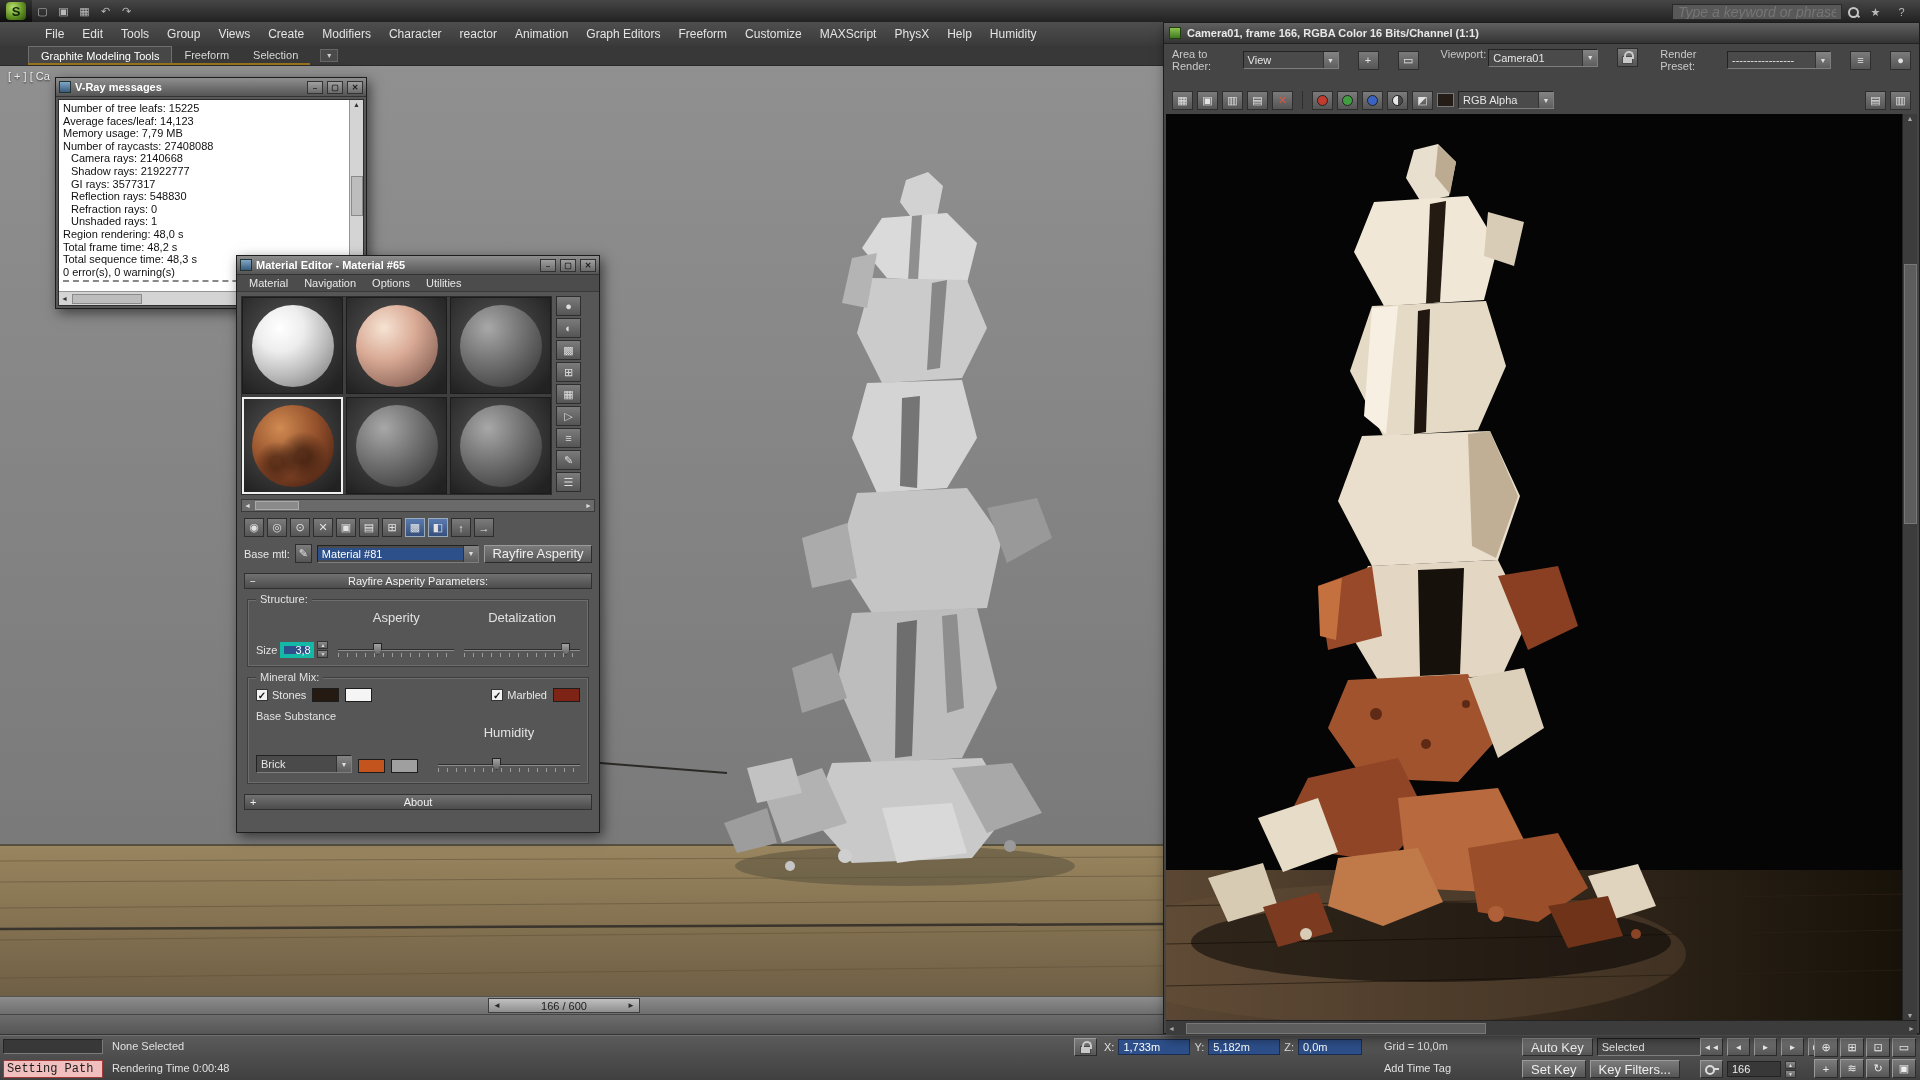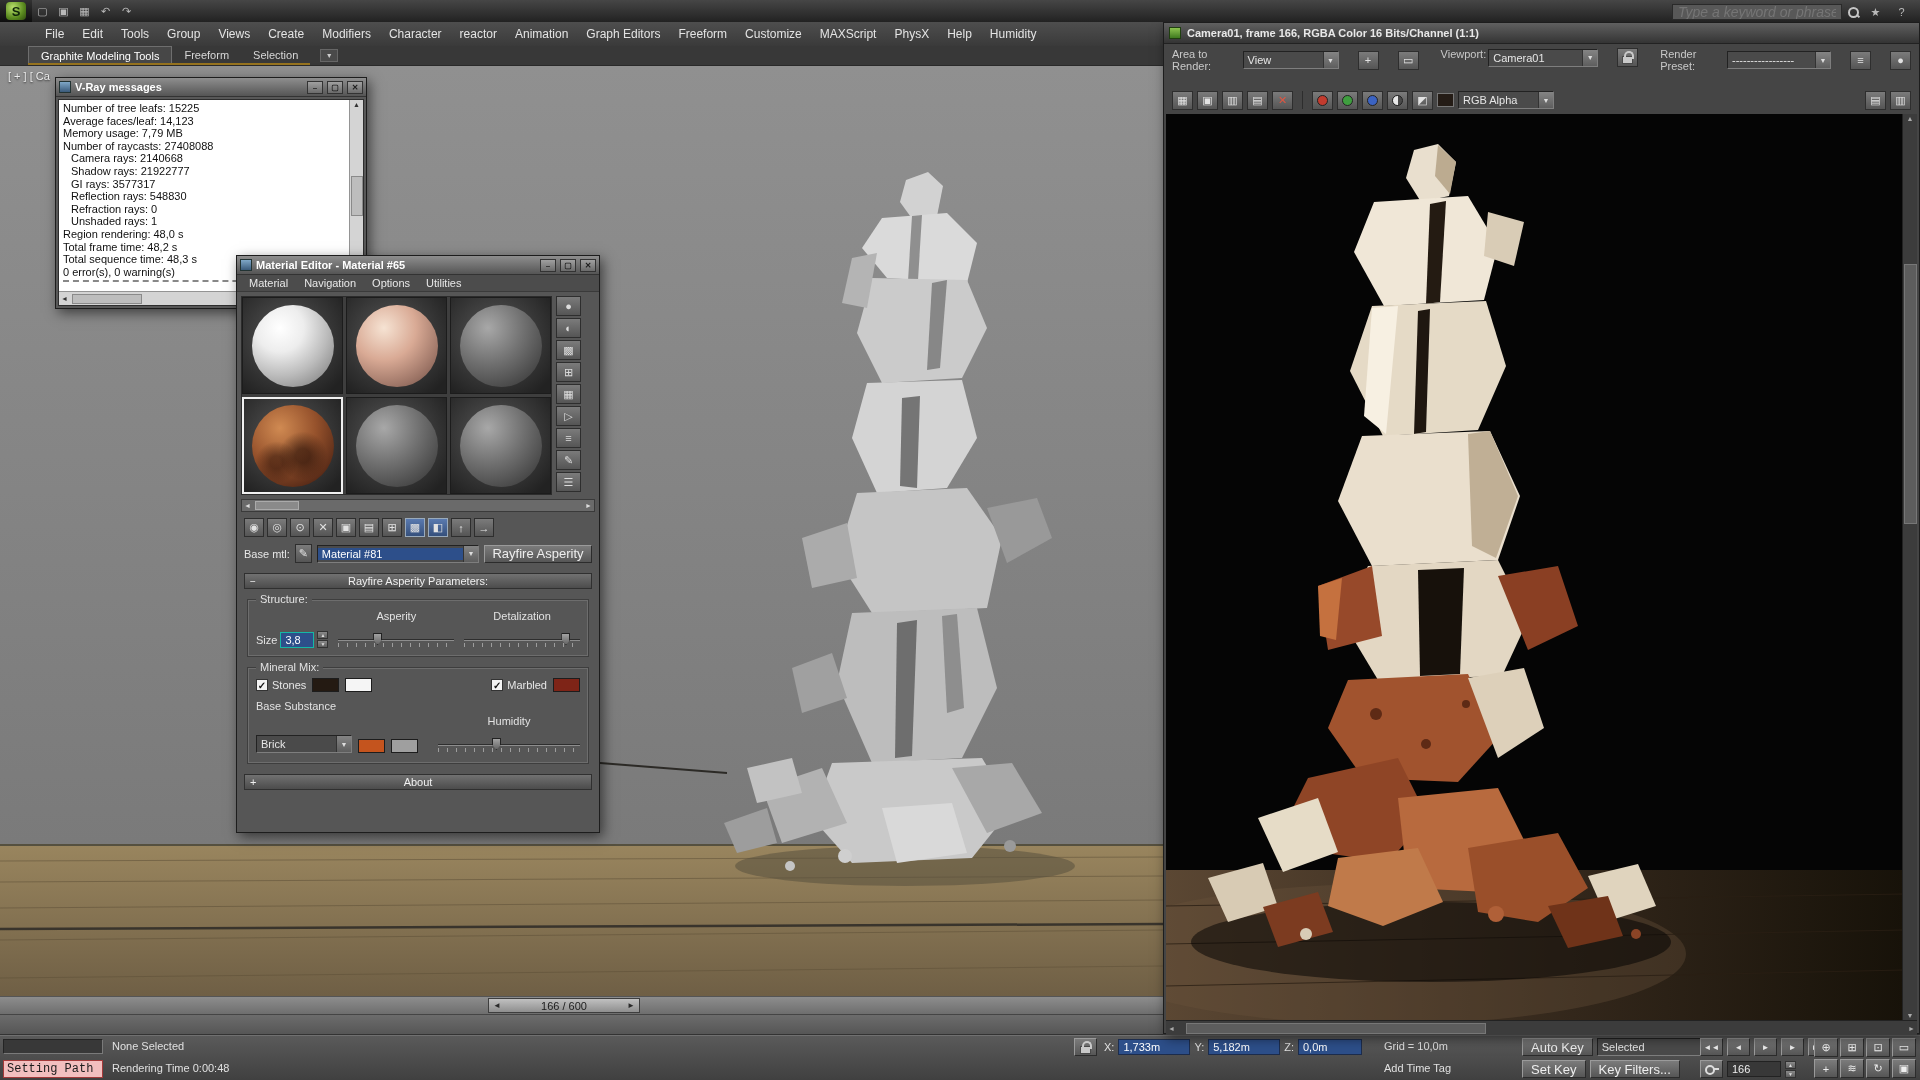--- a/index.html
+++ b/index.html
@@ -91,24 +91,24 @@
 .rollout{margin:6px 7px 0;height:16px;background:linear-gradient(#717171,#4c4c4c);border:1px solid #303030;color:#f0f0f0;font-size:11px;display:flex;align-items:center;justify-content:center;position:relative}
 .rollout .edge{position:absolute;left:5px;font-size:10px}
 .groupbox{margin:10px 10px 0;border:1px solid #3e3e3e;box-shadow:inset 0 0 0 1px rgba(255,255,255,.14);position:relative;padding:10px 8px 8px}
 .legend{position:absolute;top:-7px;left:8px;background:#565656;padding:0 4px;font-size:11px;color:#e2e2e2}
 .slider{position:relative;height:16px;width:100%}
 .slider::before{content:"";position:absolute;left:0;right:0;top:7px;border-top:1px solid #2e2e2e;border-bottom:1px solid #8d8d8d}
 .slider .ticks{position:absolute;left:0;right:0;top:11px;height:4px;background:repeating-linear-gradient(90deg,#9d9d9d 0 1px,transparent 1px 9px)}
 .slider .thumb{position:absolute;top:1px;width:9px;height:12px;background:linear-gradient(#a2a2a2,#666);border:1px solid #222;clip-path:polygon(0 0,100% 0,100% 55%,50% 100%,0 55%)}
 .struct-row{display:flex;align-items:flex-end;gap:10px}
 .size-cell{display:flex;align-items:center;gap:3px;font-size:11px;color:#e2e2e2}
-.spin-field{width:34px;height:16px;background:#2d4f8a;color:#fff;font-size:11px;display:flex;align-items:center;padding:0 4px;border:1px solid #14b8a6}
+.spin-field{width:34px;height:16px;background:#2d4f8a;color:#fff;font-size:11px;display:flex;align-items:center;padding:0 11px;border:4px solid #14b8a6}
 .spin-col{display:flex;flex-direction:column;gap:1px}
 .spin-btn{width:11px;height:8px;background:linear-gradient(#8a8a8a,#5e5e5e);border:1px solid #333;color:#ddd;font-size:5px;display:flex;align-items:center;justify-content:center}
-.slider-col{flex:1;display:flex;flex-direction:column;align-items:center;gap:10px;font-size:11px;color:#e2e2e2}
+.slider-col{flex:1;display:flex;flex-direction:column;align-items:center;gap:17px;font-size:13px;color:#e2e2e2}
 .cb{display:flex;align-items:center;gap:4px;font-size:11px;color:#e6e6e6}
 .cb .box{width:12px;height:12px;background:#f2f2f2;border:1px solid #333;color:#111;font-size:10px;line-height:11px;text-align:center;font-weight:bold}
 .swatch{width:27px;height:14px;border:1px solid #1d1d1d}
 .mm-row{display:flex;align-items:center;gap:6px;margin-bottom:8px}
 .about-bar{margin:10px 7px 0;height:16px;background:linear-gradient(#717171,#4c4c4c);border:1px solid #303030;color:#f0f0f0;font-size:11px;display:flex;align-items:center;justify-content:center;position:relative}
 .about-bar .edge{position:absolute;left:5px}
 
 
 .renderwin{left:1163px;top:22px;width:757px;height:1012px;z-index:7;background:#454545}
 .rw-title{height:21px;background:linear-gradient(#606060,#343434);display:flex;align-items:center;gap:6px;padding:0 5px;font-size:11px;font-weight:bold;color:#e8e8e8;border-bottom:1px solid #222}

